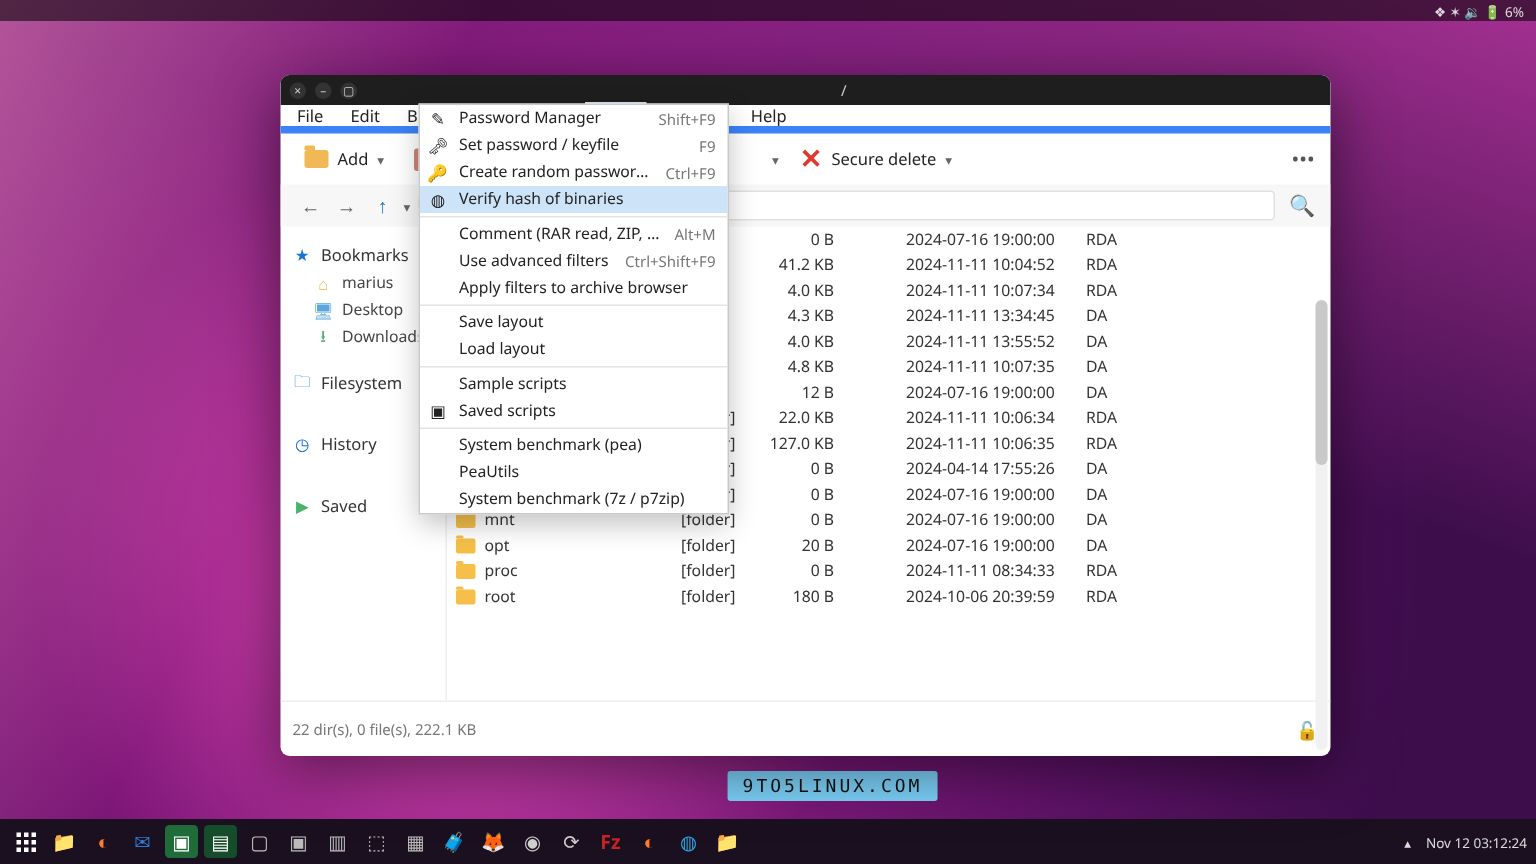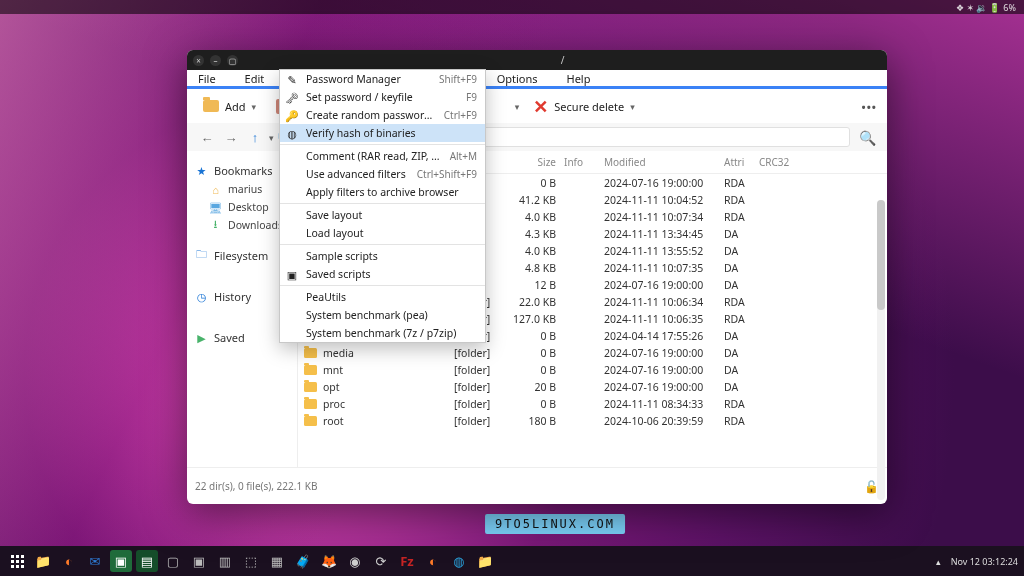--- a/index.html
+++ b/index.html
@@ -44,21 +44,21 @@
     background:#fff; border-radius:6px; box-shadow:0 10px 40px rgba(0,0,0,.5);
     display:flex; flex-direction:column; overflow:hidden; font-size:11px; color:#222;
   }
   .titlebar{
     height:20px; background:#1e1e1e; color:#ccc; display:flex; align-items:center; padding:0 6px; gap:6px;
   }
   .win-btn{width:11px;height:11px;border-radius:50%;display:inline-flex;align-items:center;justify-content:center;font-size:8px;color:#ccc;}
   .win-btn.cl{background:#333;} .win-btn.mi{background:#333;} .win-btn.ma{background:#333;}
   .titlebar .title{flex:1;text-align:center;font-size:10px;}
   .menubar{
-    height:19px; display:flex; align-items:center; gap:15px; border-bottom:3px solid #3b82f6; padding:0 4px;
+    height:19px; display:flex; align-items:center; gap:4px; border-bottom:5px solid #3b82f6; padding:0 4px;
   }
   .menubar span{padding:2px 7px; cursor:default;}
   .menubar span.active{background:#d8e6f4;}
   .toolbar{
     height:34px; display:flex; align-items:center; gap:8px; padding:0 10px;
   }
   .tb-btn{display:flex;align-items:center;gap:6px;padding:4px 6px;border-radius:3px;}
   .folder-ic{width:16px;height:12px;background:#f0b955;border-radius:2px;position:relative;}
   .folder-ic::before{content:"";position:absolute;top:-3px;left:0;width:7px;height:3px;background:#f0b955;border-radius:1px 1px 0 0;}
   .chev{font-size:9px;color:#666;}
@@ -237,29 +237,20 @@
           <span class="ic clock">◷</span>
           <span>History</span>
         </div>
       <div class="side-head" style="margin-top:14px">
           <span class="ic tri">▶</span>
           <span>Saved</span>
         </div>
     </div>
 
     <div class="main">
-      <div class="cols">
-        <span class="c-name"></span>
-          <span class="c-type"></span>
-        <span class="c-size">Size</span>
-        <span class="c-info">Info</span>
-        <span class="c-mod">Modified</span>
-        <span class="c-attr">Attri</span>
-        <span class="c-crc">CRC32</span>
-      </div>
       <div class="rows" id="rows">
           <div class="row">
     <span class="c-name">
               <span></span>
             </span>
     <span class="c-type"></span>
     <span class="c-size">0 B</span>
     <span class="c-info"></span>
     <span class="c-mod">2024-07-16 19:00:00</span>
     <span class="c-attr">RDA</span>
@@ -493,27 +484,27 @@
                <span class="dd-sc"></span>
       </div>
       <div class="dd-item">
         <span class="dd-ic">▣</span>
                <span class="dd-lab">Saved scripts</span>
                <span class="dd-sc"></span>
       </div>
       <div class="dd-sep"></div>
       <div class="dd-item">
         <span class="dd-ic"></span>
+               <span class="dd-lab">System benchmark (pea)</span>
+               <span class="dd-sc"></span>
+      </div>
+      <div class="dd-item">
+        <span class="dd-ic"></span>
                <span class="dd-lab">PeaUtils</span>
                <span class="dd-sc"></span>
       </div>
       <div class="dd-item">
         <span class="dd-ic"></span>
-               <span class="dd-lab">System benchmark (pea)</span>
-               <span class="dd-sc"></span>
-      </div>
-      <div class="dd-item">
-        <span class="dd-ic"></span>
                <span class="dd-lab">System benchmark (7z / p7zip)</span>
                <span class="dd-sc"></span>
       </div>
     </div>
 </div>
 
 </body></html>

